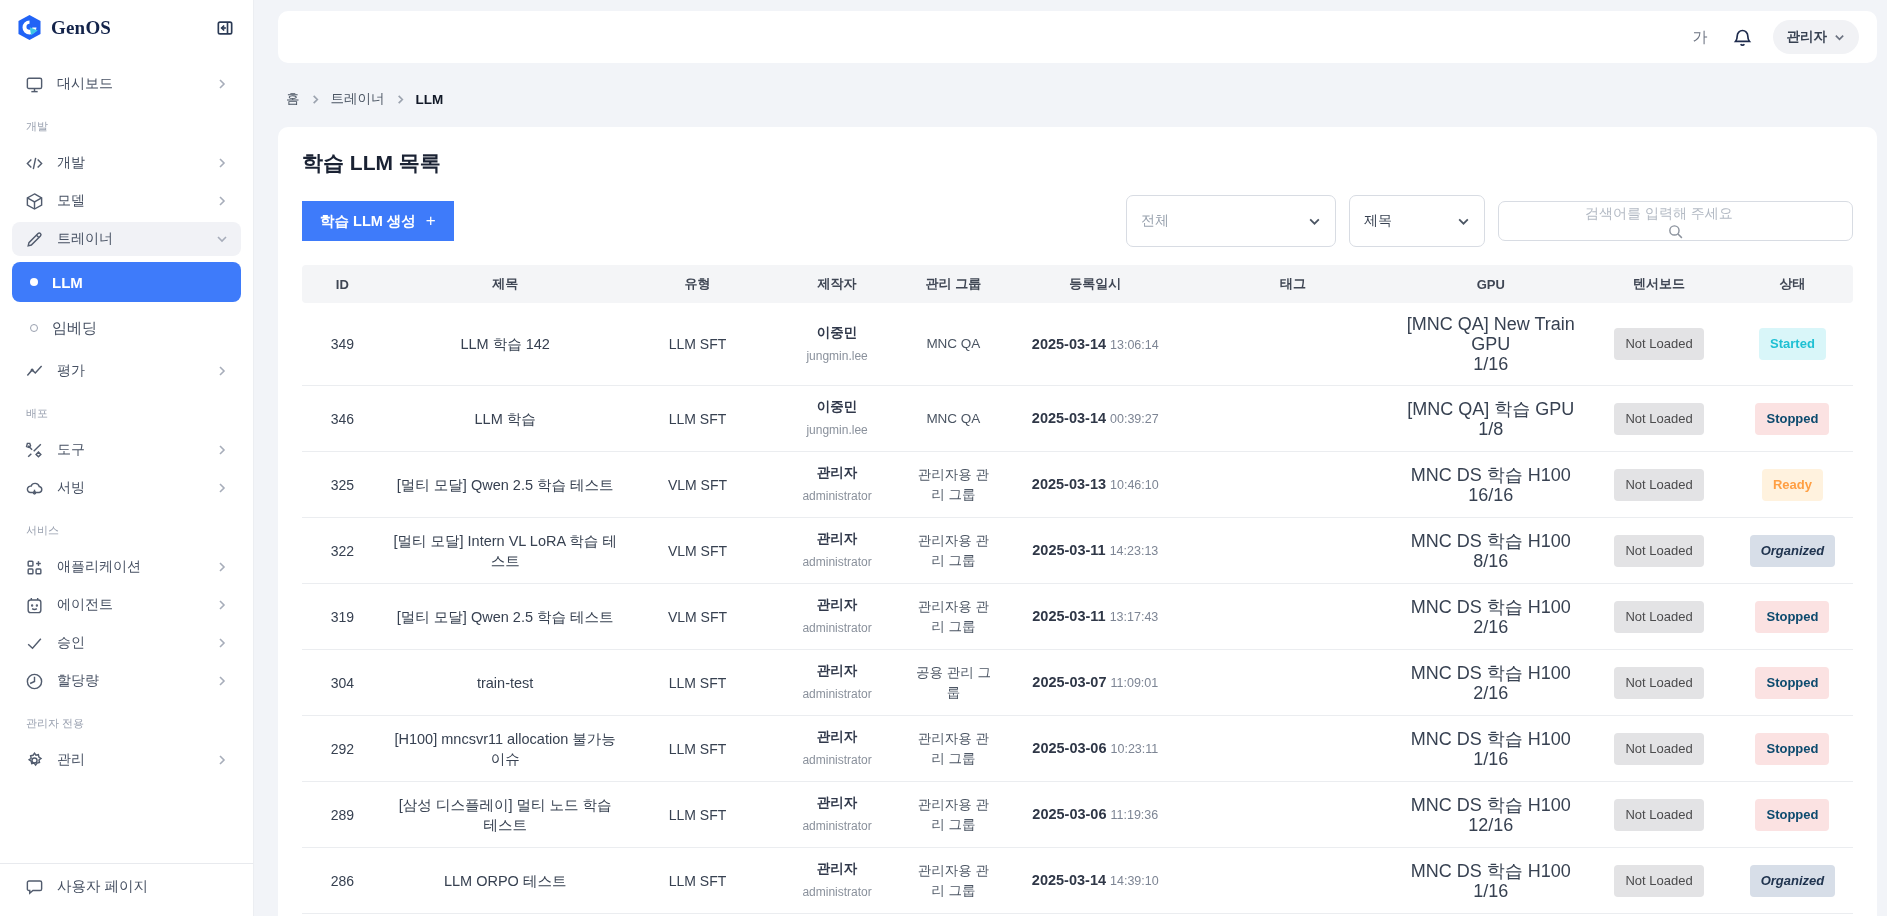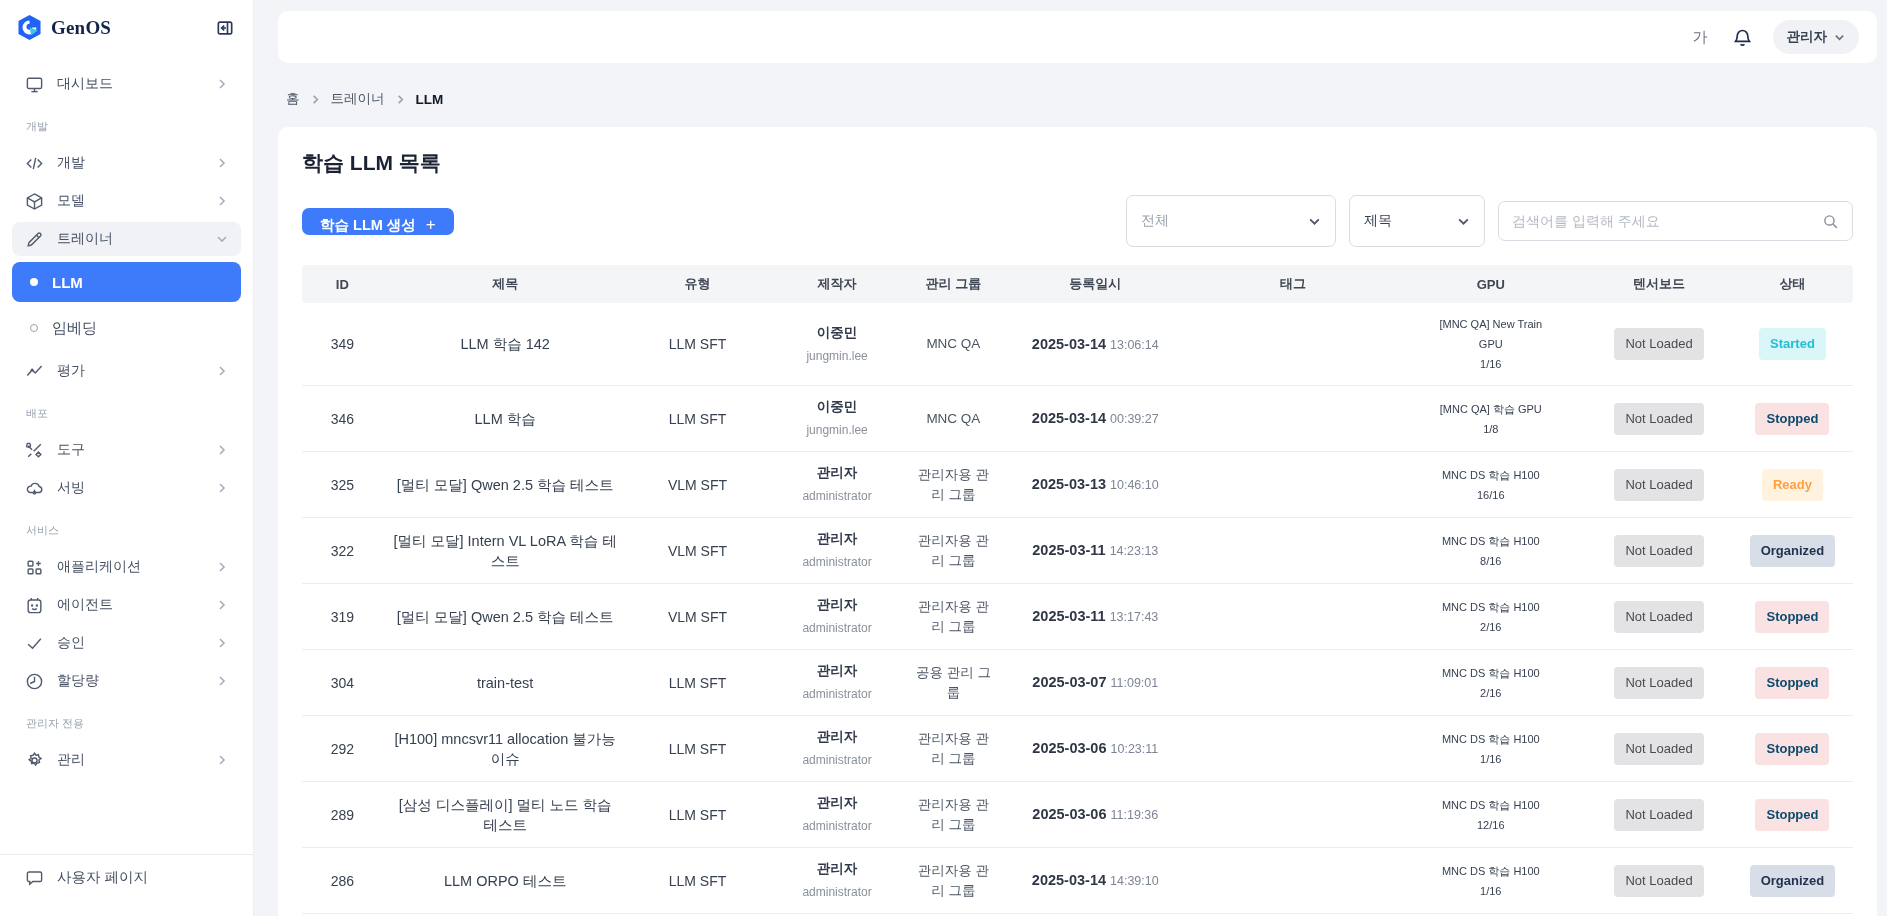--- a/index.html
+++ b/index.html
@@ -18,71 +18,71 @@
   .nav-item { display:flex; align-items:center; height:34px; margin:4px 12px; padding:0 13px; border-radius:8px; color:#46506280; color:#465062; font-size:14px; cursor:pointer; }
   .nav-item .nav-icon { width:19px; height:19px; color:#525c6e; margin-right:13px; flex:none; }
   .nav-item .nav-label { flex:1; }
   .nav-item .chev { width:12px; height:12px; color:#a7adba; }
   .nav-item.expanded { background:#f1f2f6; }
   .sub-item { display:flex; align-items:center; height:40px; margin:6px 12px; padding:0 15px; border-radius:8px; font-size:15px; color:#465062; cursor:pointer; }
   .sub-item .bullet { width:8px; height:8px; border-radius:50%; margin:0 14px 0 3px; }
   .sub-item.active { background:#3e7bfa; color:#ffffff; font-weight:bold; }
   .sub-item.active .bullet { background:#ffffff; }
   .sub-item .bullet.hollow { background:transparent; border:1.5px solid #9aa1b0; }
-  .sidebar-bottom { position:absolute; left:0; right:0; bottom:16px; background:#ffffff; border-top:1px solid #e8eaee; height:46px; display:flex; align-items:center; padding:0 13px 0 25px; font-size:14.5px; color:#465062; cursor:pointer; }
+  .sidebar-bottom { position:absolute; left:0; right:0; bottom:7px; background:#ffffff; border-top:1px solid #e8eaee; height:46px; display:flex; align-items:center; padding:0 13px 0 25px; font-size:14.5px; color:#465062; cursor:pointer; }
   .sidebar-bottom .nav-icon { width:19px; height:19px; color:#525c6e; margin-right:13px; }
 
   
   .main { flex:1; padding:0 10px 0 25px; }
   .topbar { margin-top:11px; height:52px; background:#ffffff; border-radius:10px; display:flex; align-items:center; justify-content:flex-end; padding:0 18px; }
   .font-toggle { font-size:15px; color:#6b7280; margin-right:24px; cursor:pointer; }
   .bell { width:21px; height:21px; color:#1e2b4d; margin-right:20px; cursor:pointer; }
   .user-pill { display:flex; align-items:center; background:#f1f2f5; border-radius:18px; padding:8px 14px; font-size:13.5px; color:#374151; font-weight:bold; cursor:pointer; }
   .user-pill .chev { width:11px; height:11px; color:#6b7280; margin-left:7px; }
 
   .breadcrumb { display:flex; align-items:center; margin:26px 0 0 8px; font-size:13.5px; color:#4b5563; height:20px; }
   .breadcrumb .chev { width:11px; height:11px; color:#9ca3af; margin:0 10px; }
   .breadcrumb .current { font-weight:bold; color:#111827; }
 
   .card { margin-top:18px; background:#ffffff; border-radius:10px; padding:22px 24px; height:900px; }
   .page-title { font-size:21px; font-weight:bold; color:#1a2233; }
 
   .toolbar { display:flex; align-items:center; margin-top:18px; }
-  .create-btn { display:flex; align-items:flex-end; background:#3e7bfa; color:#ffffff; border:none; border-radius:7px; padding:0 18px; height:27px; font-size:14.5px; font-weight:bold; font-family:inherit; cursor:pointer; }
+  .create-btn { display:flex; align-items:center; background:#3e7bfa; color:#ffffff; border:none; border-radius:0; padding:0 18px; height:40px; font-size:14.5px; font-weight:bold; font-family:inherit; cursor:pointer; }
   .create-btn .plus { margin-left:10px; font-size:17px; font-weight:normal; }
   .toolbar .spacer { flex:1; }
   .select-box { display:flex; align-items:center; justify-content:space-between; height:52px; border:1px solid #d8dce3; border-radius:7px; padding:0 14px; font-size:14px; background:#fff; cursor:pointer; }
   .select-all { width:210px; color:#9aa3af; margin-right:13px; }
   .select-field { width:136px; color:#374151; margin-right:13px; }
   .select-box .chev { width:13px; height:13px; color:#4b5563; }
-  .search-box { display:flex; align-items:center; width:355px; height:40px; border:1px solid #d8dce3; border-radius:7px; padding:0 13px; background:#fff; }
+  .search-box { display:flex; align-items:center; width:355px; height:40px; border:1px solid #d8dce3; border-radius:7px; padding:0 13px; background:#fff;flex-direction:column; }
   .search-box input { flex:1; border:none; outline:none; font-size:14px; font-family:inherit; color:#374151; background:transparent; }
   .search-box input::placeholder { color:#b3bac4; }
   .search-box .mag { width:17px; height:17px; color:#8a919c; }
 
   
   table { width:100%; border-collapse:collapse; margin-top:18px; table-layout:fixed; }
   thead th { background:#f4f5f7; height:38px; font-size:13px; font-weight:bold; color:#3f4654; text-align:center; }
   thead th:first-child { border-radius:4px 0 0 4px; }
   thead th:last-child { border-radius:0 4px 4px 0; }
   tbody td { border-bottom:1px solid #ebedf0; text-align:center; vertical-align:middle; padding:11px 8px; font-size:14px; color:#374151; line-height:20px; }
   .c-title { font-size:14.5px; }
   .creator-name { font-weight:bold; font-size:13.5px; color:#30384a; }
   .creator-user { font-size:12px; color:#8a919c; margin-top:3px; }
   .c-group { font-size:13.5px; color:#4b5563; }
   .c-date { white-space:nowrap; }
   .date-d { font-weight:bold; font-size:14.5px; color:#2f3747; }
   .date-t { font-size:12.5px; color:#7d8594; margin-left:4px; }
-  .c-gpu { white-space:pre-line; font-size:11px;text-align:center; }
+  .c-gpu { white-space:pre-line; font-size:18px;text-align:center; }
   .badge { display:inline-block; padding:6px 11px; border-radius:4px; font-size:13px;text-align:right; }
   .badge-gray { background:#e3e3e5; color:#4b4b4d; }
   .badge-started { background:#d9f6f9; color:#1fc0d3; font-weight:bold; }
   .badge-stopped { background:#fbe2e2; color:#0c4a6e; font-weight:bold; }
   .badge-ready { background:#fff2de; color:#ff9f43; font-weight:bold; }
-  .badge-organized { background:#d7dee8; color:#20344f; font-weight:bold; }
+  .badge-organized { background:#d7dee8; color:#20344f; font-weight:bold;font-style:italic; }
 </style>
 </head>
 <body>
 
 <div class="app">
 
   <aside class="sidebar">
     <div class="logo-row">
       <svg class="logo-mark" viewBox="0 0 24 24">
         <polygon points="12,0.8 21.8,6.3 21.8,17.7 12,23.2 2.2,17.7 2.2,6.3" fill="#2163f6"></polygon>

